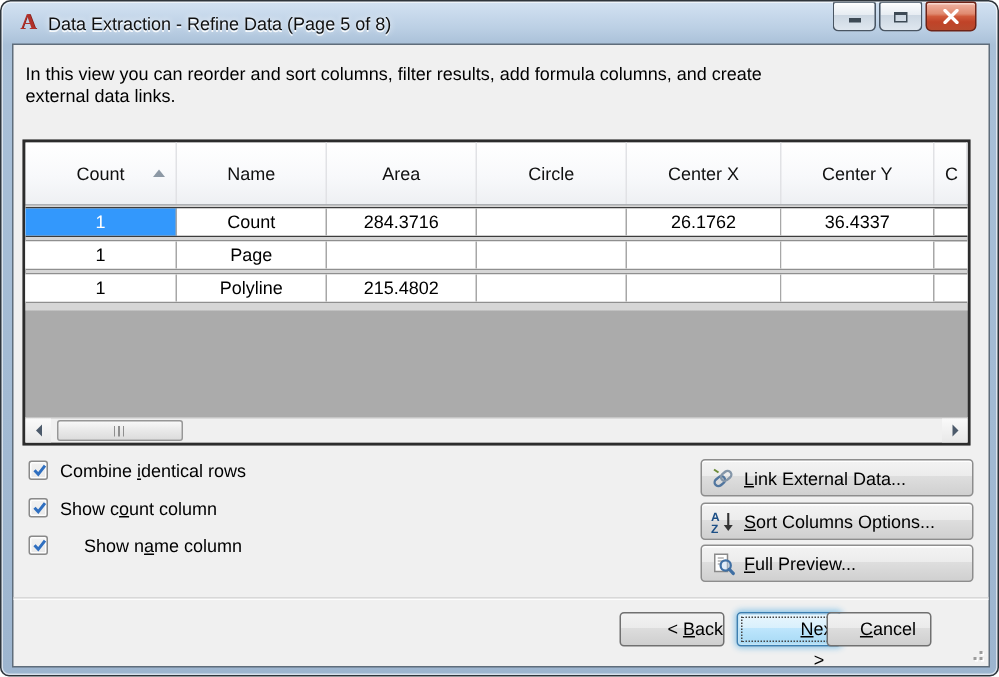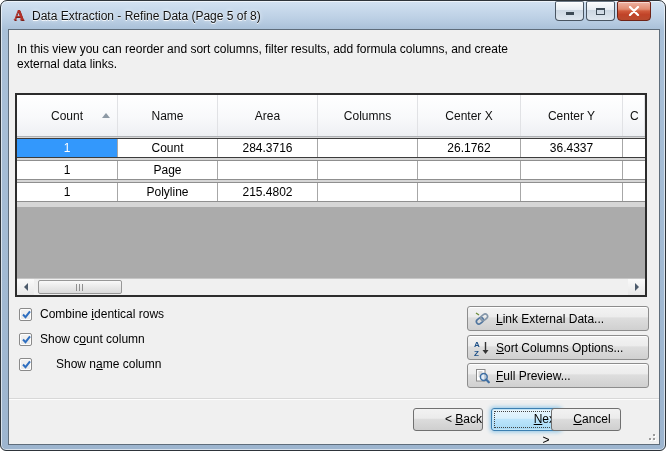--- a/index.html
+++ b/index.html
@@ -60,21 +60,21 @@
     justify-content:center; background:linear-gradient(#fafafa,#e8e8e8); }
   .sb-btn.left { left:0; } .sb-btn.right { right:0; }
   .tri-left { width:0;height:0;border-top:4px solid transparent;border-bottom:4px solid transparent;border-right:4px solid #4c5a6b; }
   .tri-right{ width:0;height:0;border-top:4px solid transparent;border-bottom:4px solid transparent;border-left:4px solid #4c5a6b; }
   .sb-thumb { position:absolute; left:21px; top:1px; width:84px; height:14px;
     background:linear-gradient(#f9f9f9,#e9e9e9 50%,#dcdcdc); border:1px solid #979797; border-radius:2px; }
   .sb-thumb::after { content:""; position:absolute; left:50%; top:3px; margin-left:-4px; width:8px; height:7px;
     background:repeating-linear-gradient(90deg,#8f8f8f 0 1px,transparent 1px 3px); }
 
   
-  .chk-row { position:absolute; left:10px; display:flex; align-items:flex-end; gap:8px; height:14px; font-size:12px; color:#000; }
+  .chk-row { position:absolute; left:10px; display:flex; align-items:flex-start; gap:8px; height:14px; font-size:12px; color:#000; }
   .checkbox { width:13px; height:13px; border:1px solid #8a8a8a; border-radius:2px;
     background:linear-gradient(#f2f2f2,#e9e9e9); box-shadow:inset 0 0 0 1px #fdfdfd; position:relative; }
   .checkbox svg { position:absolute; left:0px; top:-1px; }
 
   
   .side-btn { position:absolute; left:458px; width:182px; height:25px;
     border:1px solid #8d8d8d; border-radius:3px;
     background:linear-gradient(#f3f3f3,#ececec 45%,#dedede 46%,#d0d0d0);
     box-shadow:inset 0 1px 0 #fff; display:flex; align-items:center; gap:6px; padding-left:6px;
     font-size:12px; color:#000; }
@@ -134,21 +134,21 @@
           <span>Count</span>
           <span class="sort-arrow"></span>
         </div>
         <div class="hcell c1">
             <span>Name</span>
           </div>
         <div class="hcell c2">
             <span>Area</span>
           </div>
         <div class="hcell c3">
-            <span>Columns</span>
+            <span>Circle</span>
           </div>
         <div class="hcell c4">
             <span>Center X</span>
           </div>
         <div class="hcell c5">
             <span>Center Y</span>
           </div>
         <div class="hcell c6">
             <span>C</span>
           </div>

